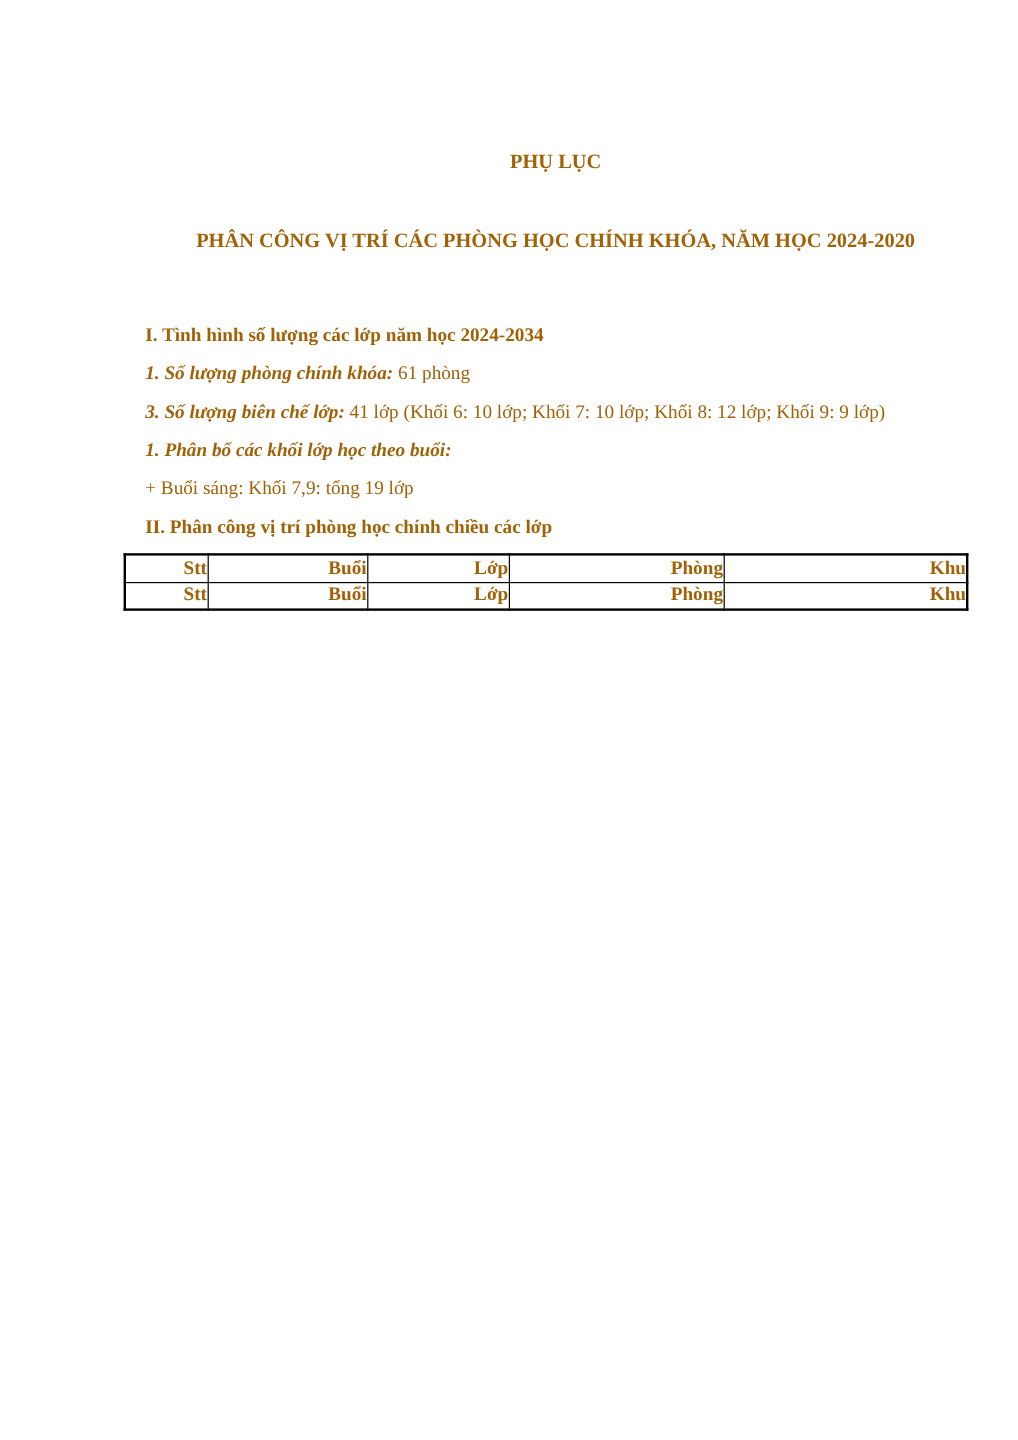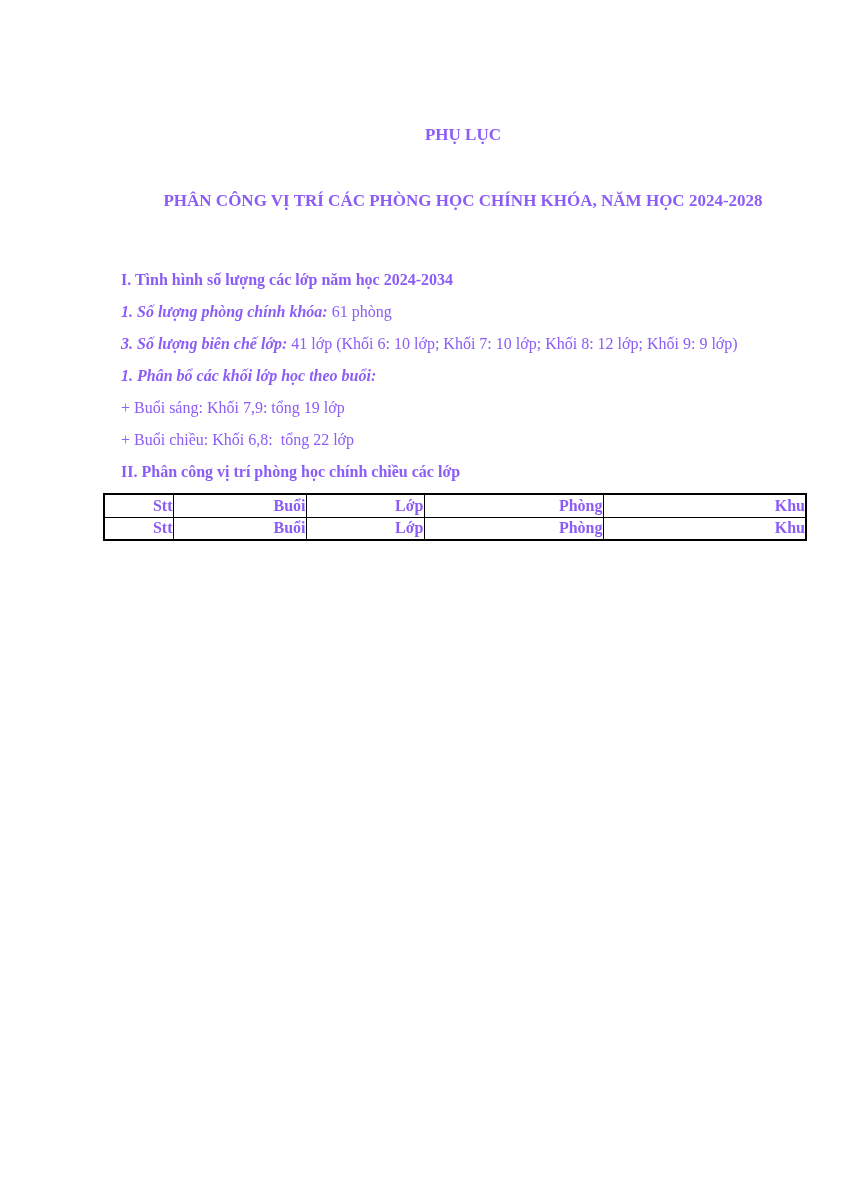--- a/index.html
+++ b/index.html
@@ -1,17 +1,17 @@
 <!DOCTYPE html>
 <html><head>
 <meta charset="utf-8">
 <style>
   html,body{margin:0;padding:0;background:#fff;}
   .page{
-    width:848px;height:1200px;background:#ffffff;color:#8b5cf6;
+    width:848px;height:1200px;background:#ffffff;color:#a16207;
     font-family:"Liberation Serif","DejaVu Serif",serif;
     position:relative;overflow:hidden;
   }
   .titles{
     padding-top:80px;margin-left:121px;width:684px;
     text-align:center;font-weight:bold;font-size:17px;line-height:22px;
     white-space:pre-wrap;
   }
   .para{
     margin:15px 0 0 121px;width:684px;
@@ -30,34 +30,33 @@
   .room-table tr.header-row{height:23px;}
   .room-table th{font-weight:bold;font-size:16px;text-align:right;}
 </style>
 </head>
 <body>
 
 <div class="page">
 
   <div class="titles">
     <div>PHỤ LỤC</div>
-    <div>PHÂN CÔNG VỊ TRÍ CÁC PHÒNG HỌC CHÍNH KHÓA, NĂM HỌC 2024-2028</div>
+    <div>PHÂN CÔNG VỊ TRÍ CÁC PHÒNG HỌC CHÍNH KHÓA, NĂM HỌC 2024-2020</div>
   </div>
 
   <p class="para b">I. Tình hình số lượng các lớp năm học 2024-2034</p>
 
   <p class="para"><span class="bi">1. Số lượng phòng chính khóa:</span><span> 61 phòng</span></p>
 
   <p class="para"><span class="bi">3. Số lượng biên chế lớp:</span><span> 41 lớp (Khối 6: 10 lớp; Khối 7: 10 lớp; Khối 8: 12 lớp; Khối 9: 9 lớp)</span></p>
 
   <p class="para bi">1. Phân bổ các khối lớp học theo buổi:</p>
 
   <p class="para">+ Buổi sáng: Khối 7,9: tổng 19 lớp</p>
 
-  <p class="para">+ Buổi chiều: Khối 6,8:  tổng 22 lớp</p>
 
   <p class="para b">II. Phân công vị trí phòng học chính chiều các lớp</p>
 
   <table class="room-table">
     <colgroup>
       <col style="width:69px">
       <col style="width:133px">
       <col style="width:118px">
       <col style="width:179px">
       <col style="width:203px">

